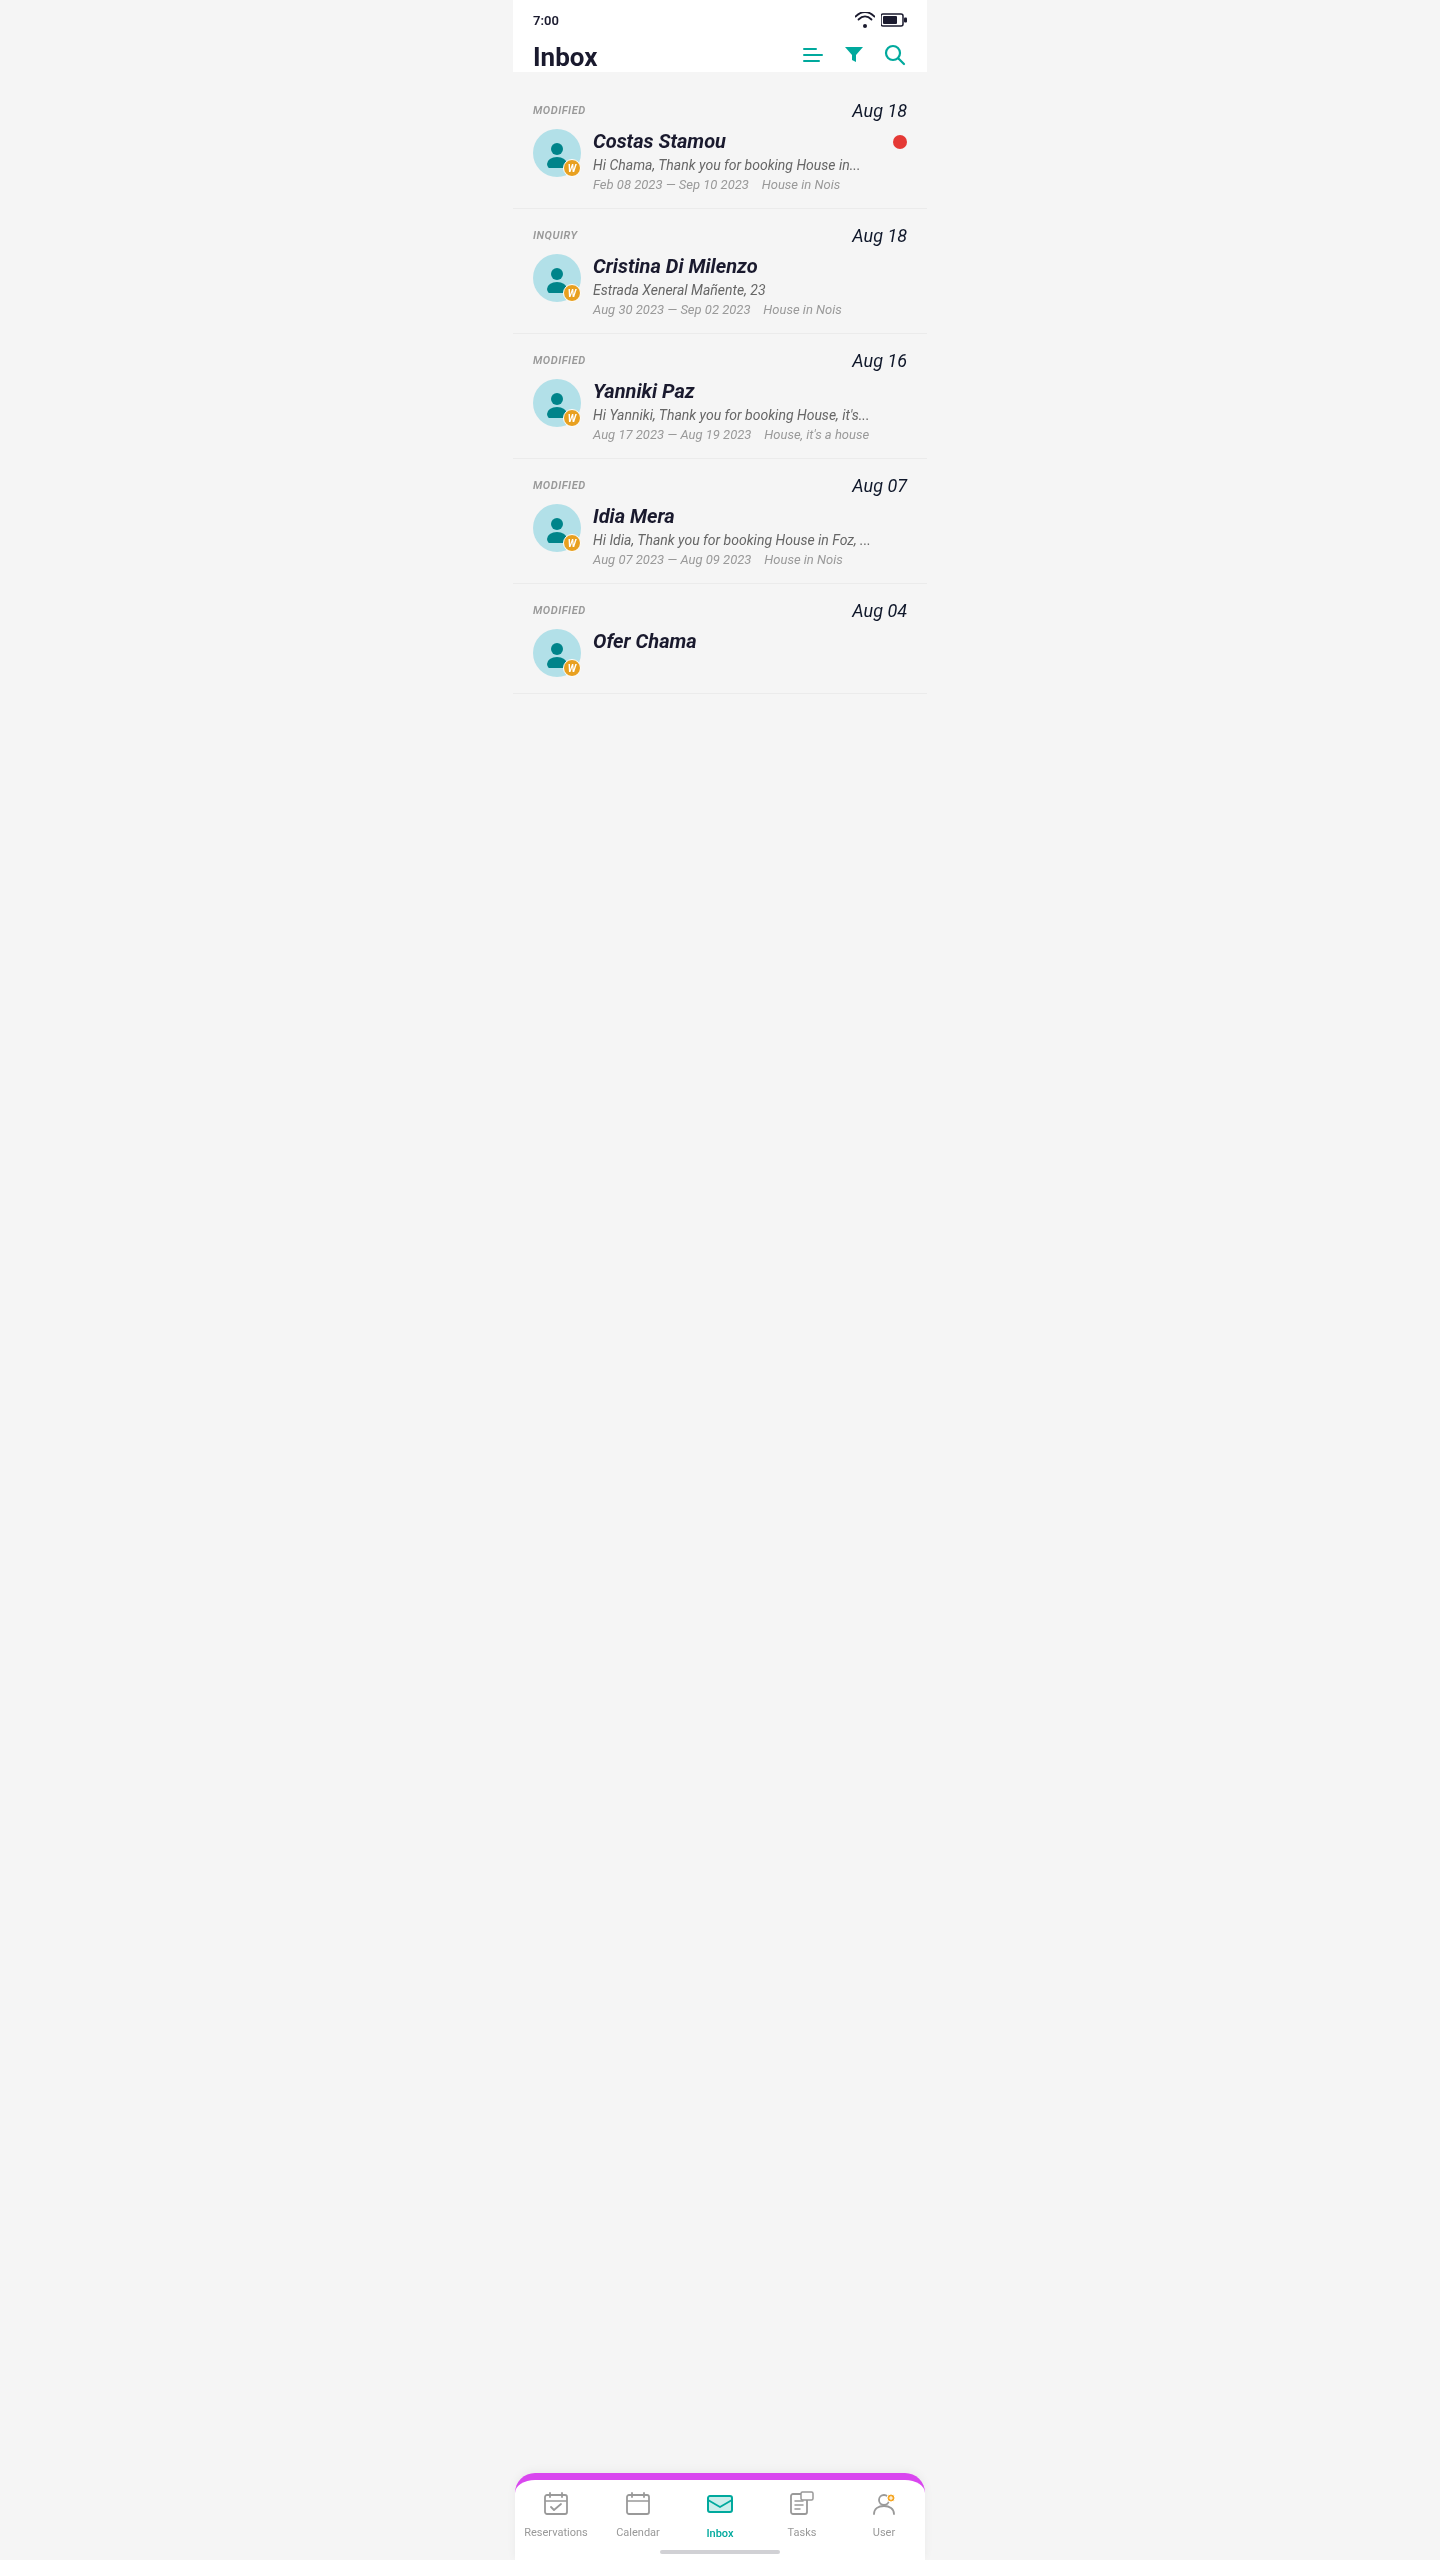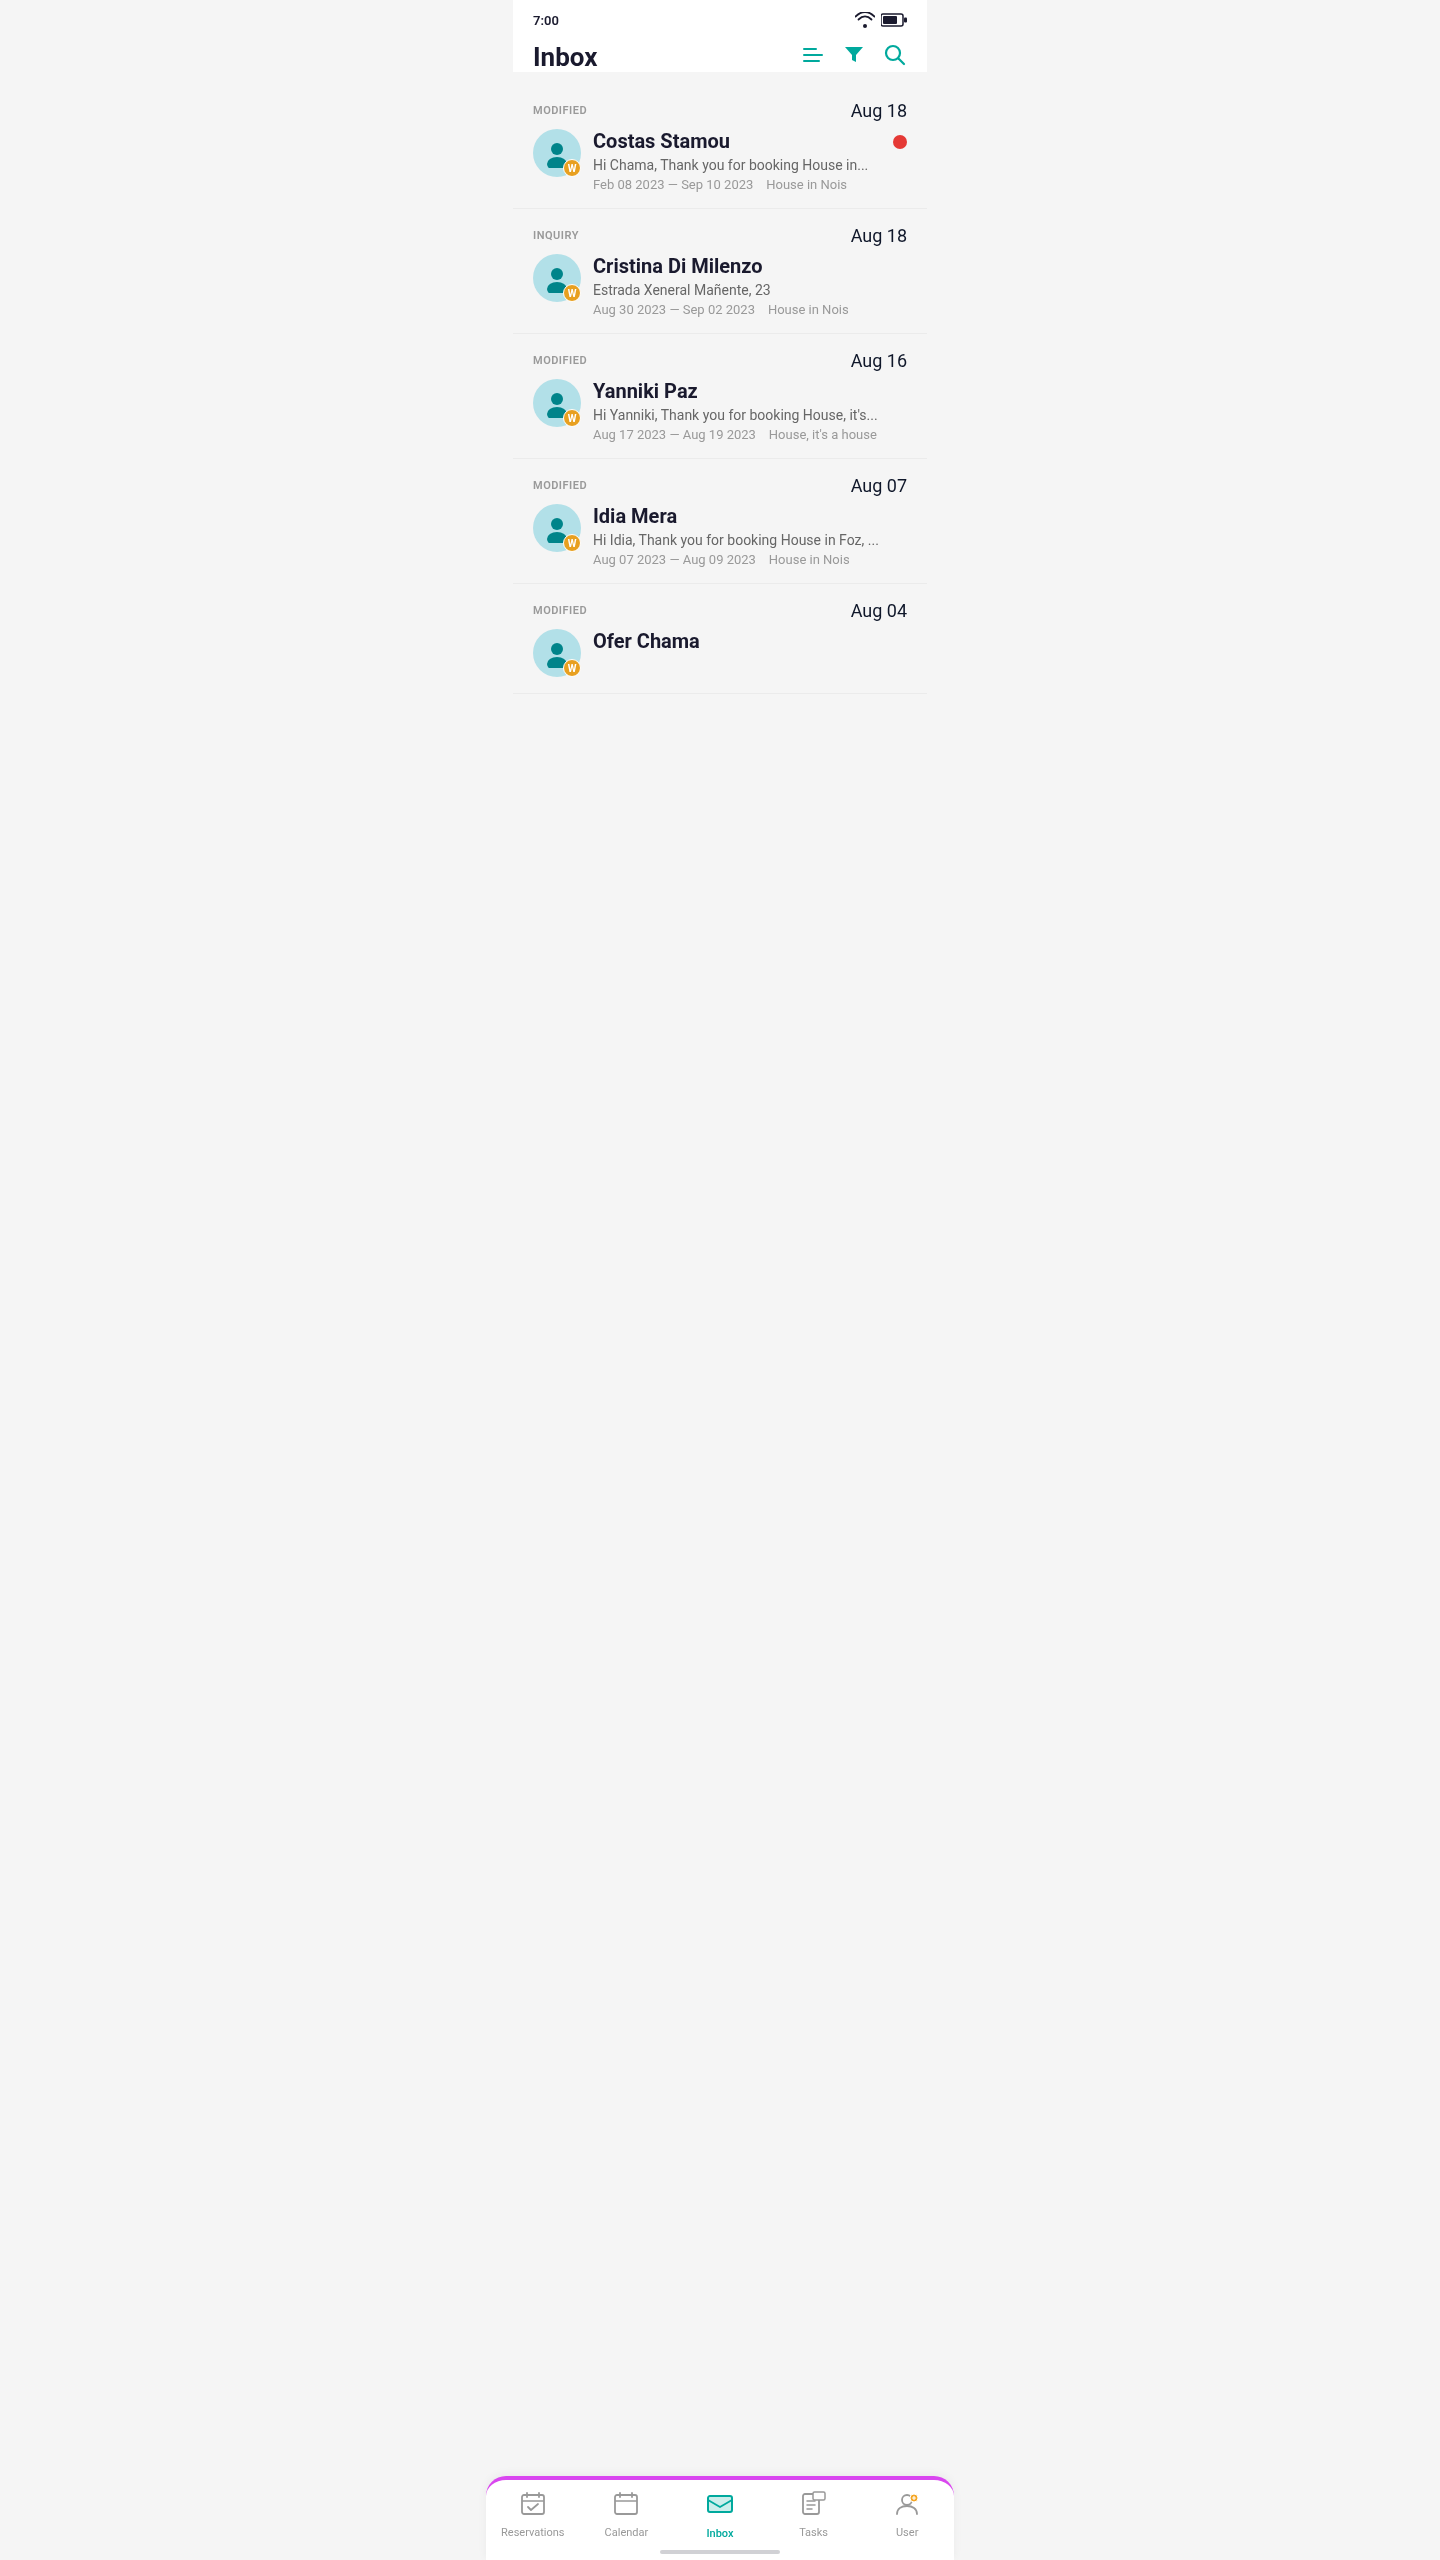--- a/index.html
+++ b/index.html
@@ -91,20 +91,21 @@
       height: 3px;
       background: #00a99d;
       border-radius: 2px 2px 0 0;
     }
 
     .thread-item {
       padding: 16px 20px;
       border-bottom: 1px solid #ebebeb;
       cursor: pointer;
       position: relative;
+      font-style: italic;
     }
 
     .thread-meta {
       display: flex;
       justify-content: space-between;
       align-items: center;
       margin-bottom: 8px;
     }
 
     .thread-label {
@@ -198,23 +199,23 @@
       flex-shrink: 0;
       margin-top: 6px;
     }
 
     
     .bottom-nav {
       position: fixed;
       bottom: 0;
       left: 50%;
       transform: translateX(-50%);
-      width: 468px;
+      width: 410px;
       background: white;
-      border-top: 4px solid #d946ef;
+      border-top: 7px solid #d946ef;
       display: flex;
       justify-content: space-around;
       align-items: center;
       padding: 10px 0 20px;
       box-shadow: 0 -2px 10px rgba(0,0,0,0.05);
       border-radius: 20px 20px 0 0;
     }
 
     .nav-item {
       display: flex;

